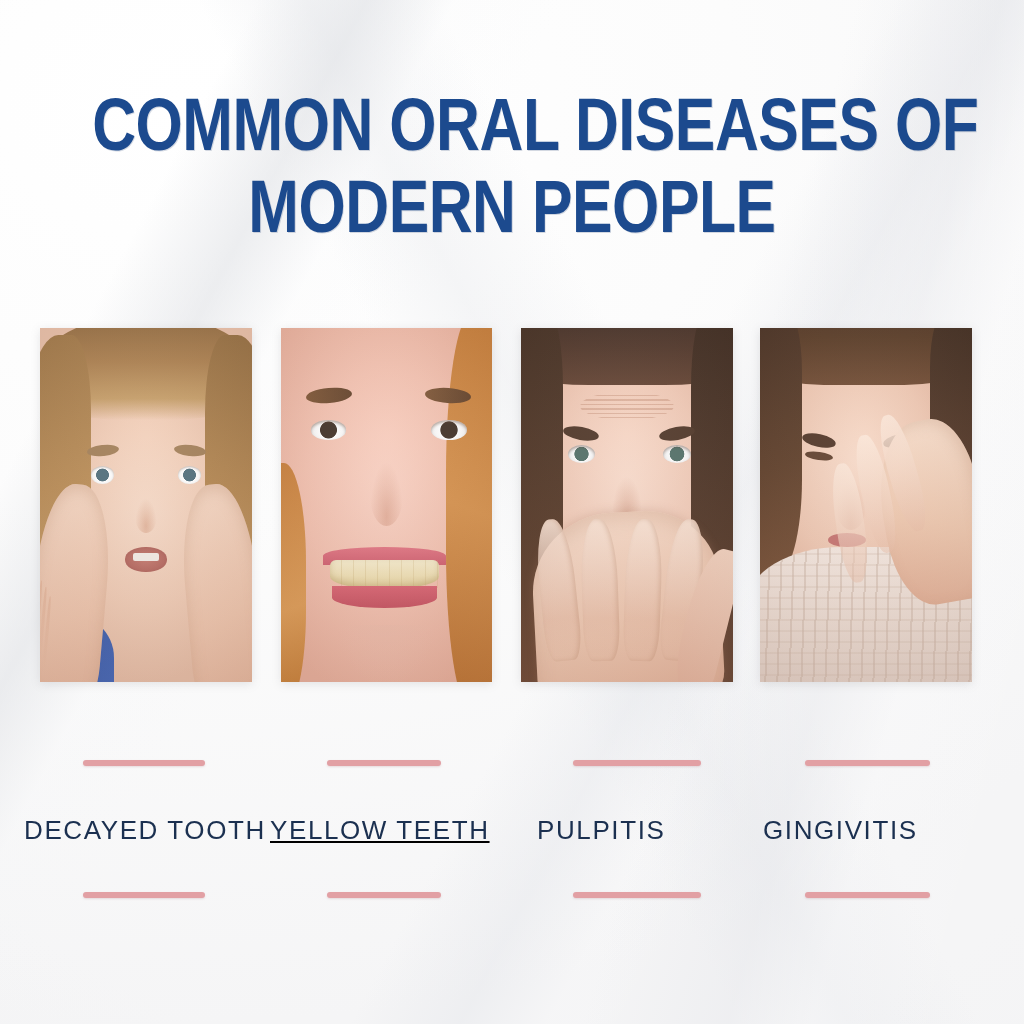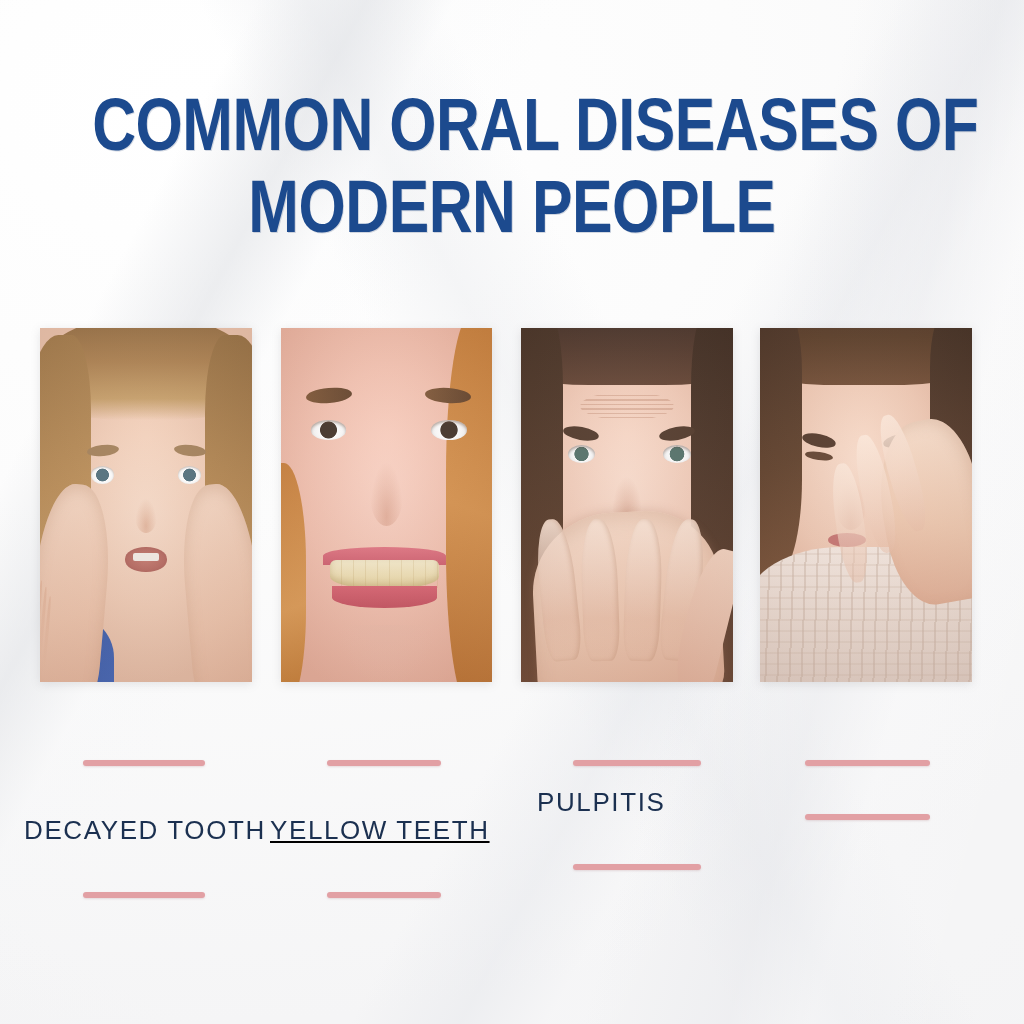--- a/index.html
+++ b/index.html
@@ -536,22 +536,23 @@
   </div>
 
   <div class="caption-col" style="left:327px; width:114px;text-decoration:underline;">
     <div class="rule top"></div>
     <div class="caption-label" style="margin-top:50px; width:230px; margin-left:-57px;">YELLOW TEETH</div>
     <div class="rule bottom" style="margin-top:48px;"></div>
   </div>
 
   <div class="caption-col" style="left:573px; width:128px;">
     <div class="rule top"></div>
-    <div class="caption-label" style="margin-top:22px; width:200px; margin-left:-36px;">PULPITIS</div>
+    <div class="caption-label" style="margin-top:50px; width:200px; margin-left:-36px;">PULPITIS</div>
     <div class="rule bottom" style="margin-top:48px;"></div>
   </div>
 
   <div class="caption-col" style="left:805px; width:125px;">
     <div class="rule top"></div>
+    <div class="caption-label" style="margin-top:50px; width:210px; margin-left:-42px;">GINGIVITIS</div>
     <div class="rule bottom" style="margin-top:48px;"></div>
   </div>
 
 </div>
 
 </body></html>

